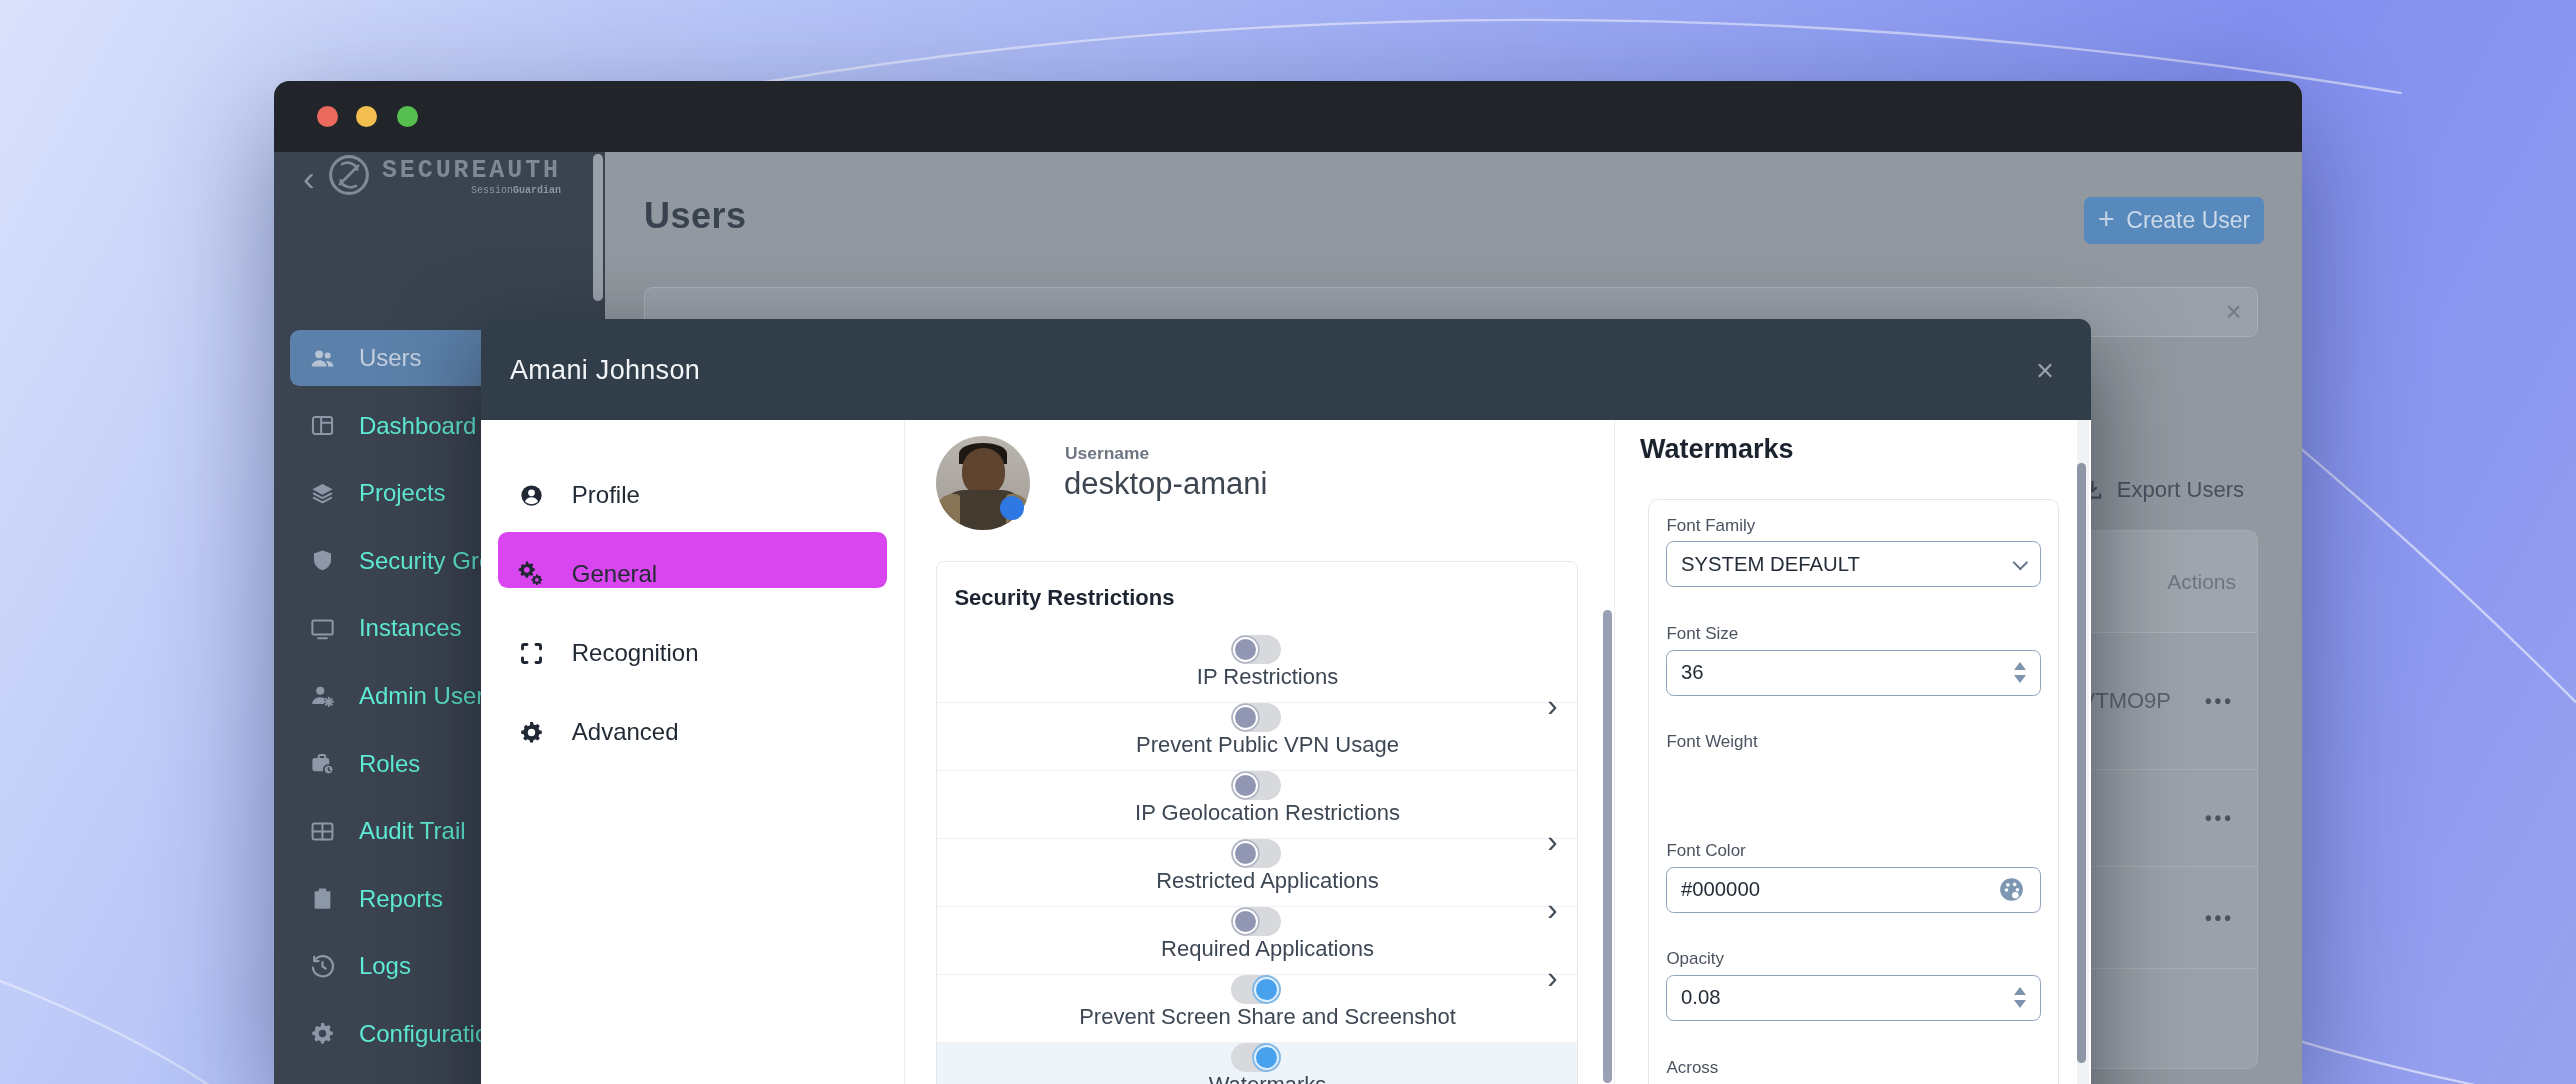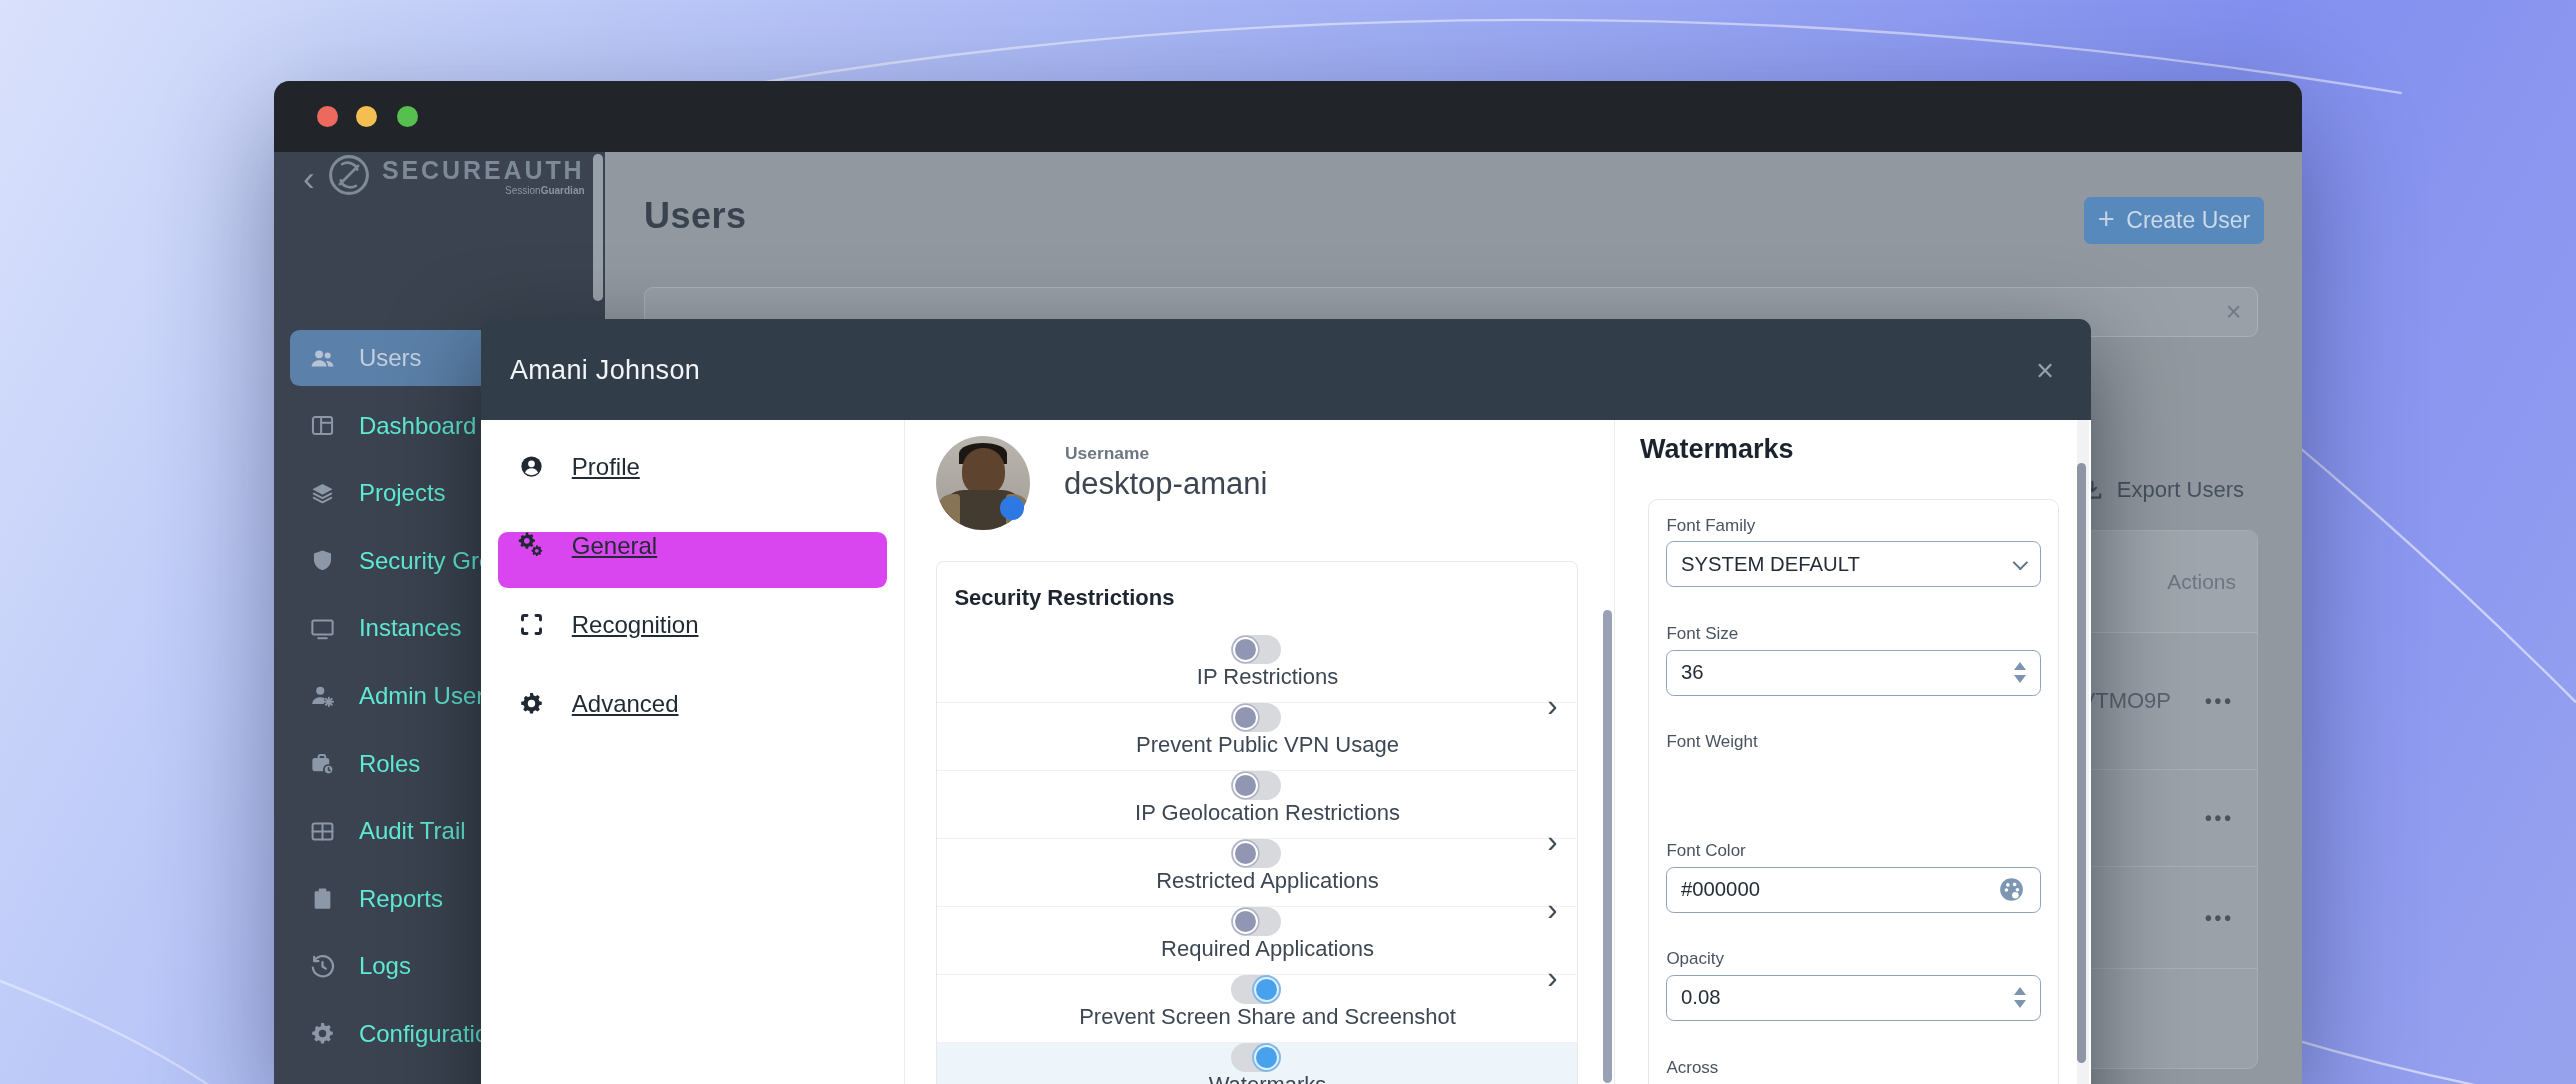--- a/index.html
+++ b/index.html
@@ -34,21 +34,21 @@
   .t-row{position:relative;border-bottom:1px solid #a7aeb5;}
   .t-row:nth-child(1){height:137px;} .t-row:nth-child(2){height:97px;} .t-row:nth-child(3){height:102px;}
   .t-id{position:absolute;right:86px;top:50%;transform:translateY(-50%);font-size:22px;color:#59636f;}
   .t-more{position:absolute;right:23px;top:50%;transform:translateY(-50%);font-size:19.4px;letter-spacing:2.9px;color:#4a545f;font-weight:700;}
 
   
   .sidebar{position:absolute;left:0;top:0;width:331px;bottom:0;background:#3a434f;}
   .logo-row{position:absolute;left:29px;top:1px;height:48px;display:flex;align-items:center;}
   .back-chev{font-size:35px;color:#8a94a2;margin-right:11.6px;line-height:1;}
   .logo-mark{color:#7f8a97;margin-right:9.7px;}
-  .brand-box{display:flex;flex-direction:column;align-items:flex-end;}
+  .brand-box{display:flex;flex-direction:column;align-items:flex-end;font-family:Liberation Mono, monospace;}
   .brand{font-size:25px;font-weight:700;letter-spacing:2.9px;color:#7e8997;line-height:1;}
   .product{font-size:10px;color:#8b95a3;margin-top:3.9px;line-height:1;}
   .product b{font-weight:700;}
   .sb-scroll{position:absolute;right:1.9px;top:1.9px;width:9.7px;height:147px;border-radius:4.8px;background:#a9b0ba;opacity:.85;}
   .nav{position:absolute;left:0;top:178px;right:0;}
   .nav-item{position:relative;height:56px;margin:0 15.5px 11.6px;border-radius:9.7px;display:flex;align-items:center;
     padding-left:19.4px;color:#5eead4;overflow:hidden;white-space:nowrap;}
   .nav-item.active{background:#5b80a9;color:#c3cfdf;}
   .nav-ic{width:27px;height:27px;margin-right:23px;color:#8c97a7;flex:none;}
   .nav-item.active .nav-ic{color:#b7c3d4;}
@@ -56,21 +56,21 @@
 
   
   .modal{position:absolute;left:207px;top:167px;width:1610px;height:837px;border-radius:11.6px 11.6px 0 0;
     box-shadow:0 29px 87px rgba(8,12,20,.5);display:flex;flex-direction:column;overflow:hidden;z-index:5;}
   .m-head{height:101px;background:#323d4a;position:relative;flex:none;}
   .m-title{position:absolute;left:29px;top:50%;transform:translateY(-50%);font-size:27px;color:#f2f5f8;font-weight:500;letter-spacing:0.3px;}
   .m-close{position:absolute;right:37px;top:50%;transform:translateY(-50%);font-size:31px;color:#97a0ae;line-height:1;}
   .m-body{height:719px;background:#fff;position:relative;flex:none;}
 
   .col-tabs{position:absolute;left:0;top:0;bottom:0;width:424px;border-right:1.9px solid #ecedf0;padding-top:33px;}
-  .tab{position:relative;height:56px;margin:0 17.4px 23px;border-radius:9.7px;display:flex;align-items:flex-start;padding-left:19.4px;color:#222b35;text-decoration:underline;}
+  .tab{position:relative;height:56px;margin:0 17.4px 23px;border-radius:9.7px;display:flex;align-items:flex-end;padding-left:19.4px;color:#222b35;}
   .tab.active{background:#d946ef;}
   .tab-ic{width:27px;height:27px;margin-right:27px;color:#1f2833;flex:none;}
   .tab-label{font-size:24px;}
 
   .col-main{position:absolute;left:426px;top:0;bottom:0;width:705px;}
   .avatar{position:absolute;left:29px;top:15.5px;width:94px;height:94px;border-radius:50%;overflow:hidden;
     background:linear-gradient(#bab5af,#a19b94);}
   .av-head{position:absolute;left:26px;top:12.6px;width:43px;height:47px;border-radius:48% 48% 44% 44%;background:#5e432f;}
   .av-hair{position:absolute;left:23px;top:7.7px;width:48px;height:21px;border-radius:50% 50% 0 0;background:#1d1713;}
   .av-body{position:absolute;left:4.8px;top:54px;width:84px;height:46px;border-radius:23px 23px 0 0;background:#433b30;}

